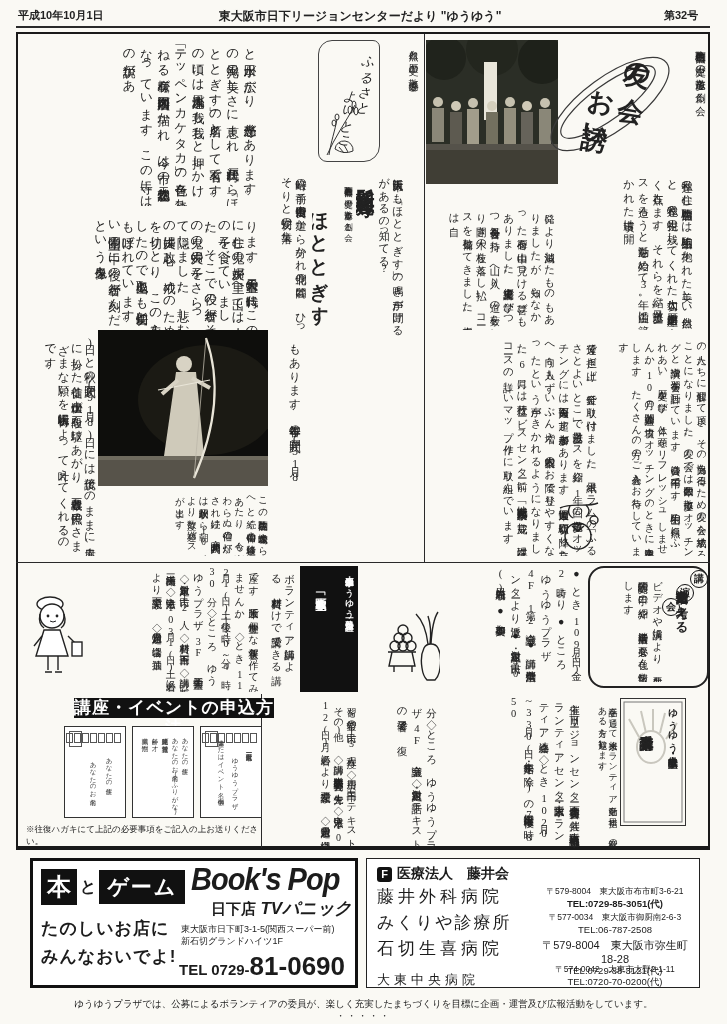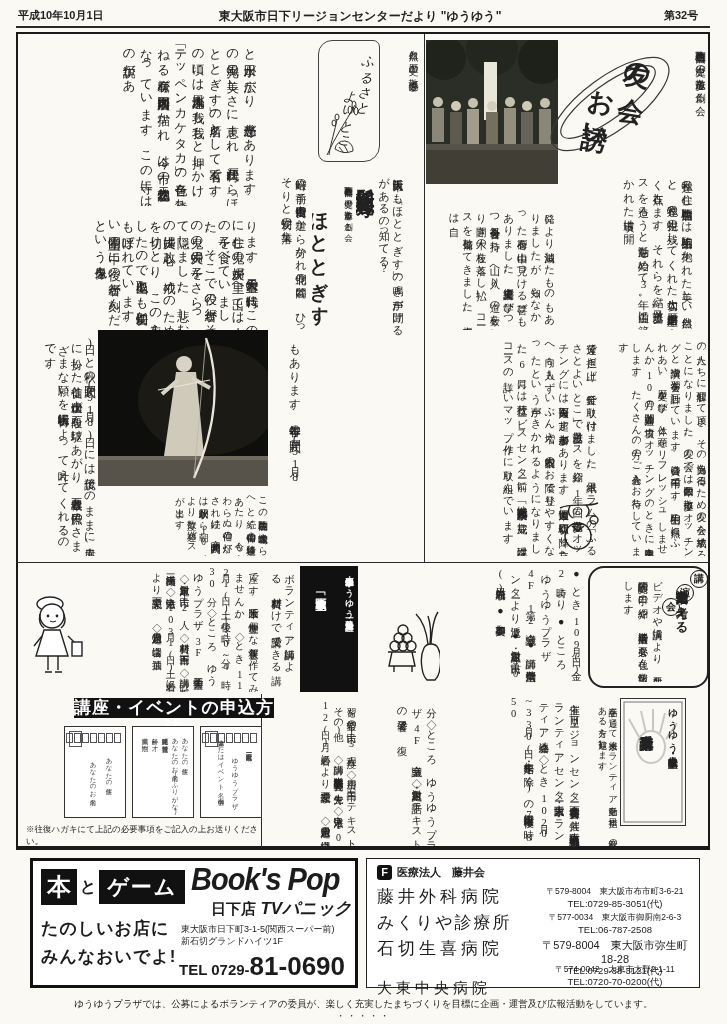--- a/index.html
+++ b/index.html
@@ -263,38 +263,38 @@
     <div style="position:absolute;left:148px;top:62px;font-size:9px;">東大阪市日下町3-1-5(関西スーパー前)</div>
     <div style="position:absolute;left:148px;top:74px;font-size:9px;">新石切グランドハイツ1F</div>
     <div style="position:absolute;left:146px;top:90px;">
       <span style="font-size:15px;font-weight:bold;">TEL 0729-</span><span style="font-size:26px;font-weight:900;">81-0690</span>
     </div>
   </div>
 
   <div style="position:absolute;left:366px;top:858px;width:334px;height:130px;border:1.5px solid #222;background:#fff;box-sizing:border-box;">
     <div style="position:absolute;left:10px;top:6px;display:flex;align-items:center;gap:5px;">
       <span style="width:15px;height:15px;background:#111;color:#fff;border-radius:3px;font-size:11px;font-weight:bold;text-align:center;line-height:15px;display:block;">F</span>
-      <span style="font-size:11px;font-weight:bold;">医療法人　藤井会</span>
+      <span style="font-size:14px;font-weight:bold;">医療法人　藤井会</span>
     </div>
     <div style="position:absolute;left:10px;top:26px;width:150px;font-size:17px;letter-spacing:4px;">藤井外科病院</div>
     <div style="position:absolute;left:168px;top:27px;width:160px;text-align:center;">
       <div style="font-size:8.5px;">〒579-8004　東大阪市布市町3-6-21</div>
-      <div style="font-size:9.5px;">TEL:0729-85-3051(代)</div>
+      <div style="font-size:9.5px;font-weight:bold;">TEL:0729-85-3051(代)</div>
     </div>
     <div style="position:absolute;left:10px;top:52px;width:150px;font-size:17px;letter-spacing:2px;">みくりや診療所</div>
     <div style="position:absolute;left:168px;top:53px;width:160px;text-align:center;">
       <div style="font-size:8.5px;">〒577-0034　東大阪市御厨南2-6-3</div>
       <div style="font-size:9.5px;">TEL:06-787-2508</div>
     </div>
     <div style="position:absolute;left:10px;top:78px;width:150px;font-size:17px;letter-spacing:4px;">石切生喜病院</div>
     <div style="position:absolute;left:168px;top:79px;width:160px;text-align:center;">
       <div style="font-size:11px;">〒579-8004　東大阪市弥生町18-28</div>
       <div style="font-size:9.5px;">TEL:0729-88-3121(代)</div>
     </div>
-    <div style="position:absolute;left:10px;top:120px;width:150px;font-size:15px;letter-spacing:4px;">大東中央病院</div>
+    <div style="position:absolute;left:10px;top:112px;width:150px;font-size:13px;letter-spacing:4px;">大東中央病院</div>
     <div style="position:absolute;left:168px;top:105px;width:160px;text-align:center;">
       <div style="font-size:8.5px;">〒574-0042　大東市大野2-1-11</div>
       <div style="font-size:9.5px;">TEL:0720-70-0200(代)</div>
     </div>
   </div>
 
   <div class="h" style="left:0;top:998px;width:727px;text-align:center;font-size:9.5px;">ゆうゆうプラザでは、公募によるボランティアの委員が、楽しく充実したまちづくりを目標に企画・運営及び広報活動をしています。</div>
   <div class="h" style="left:0;top:1010px;width:727px;text-align:center;font-size:9px;letter-spacing:2px;">・・・・・</div>
 
 </div>

